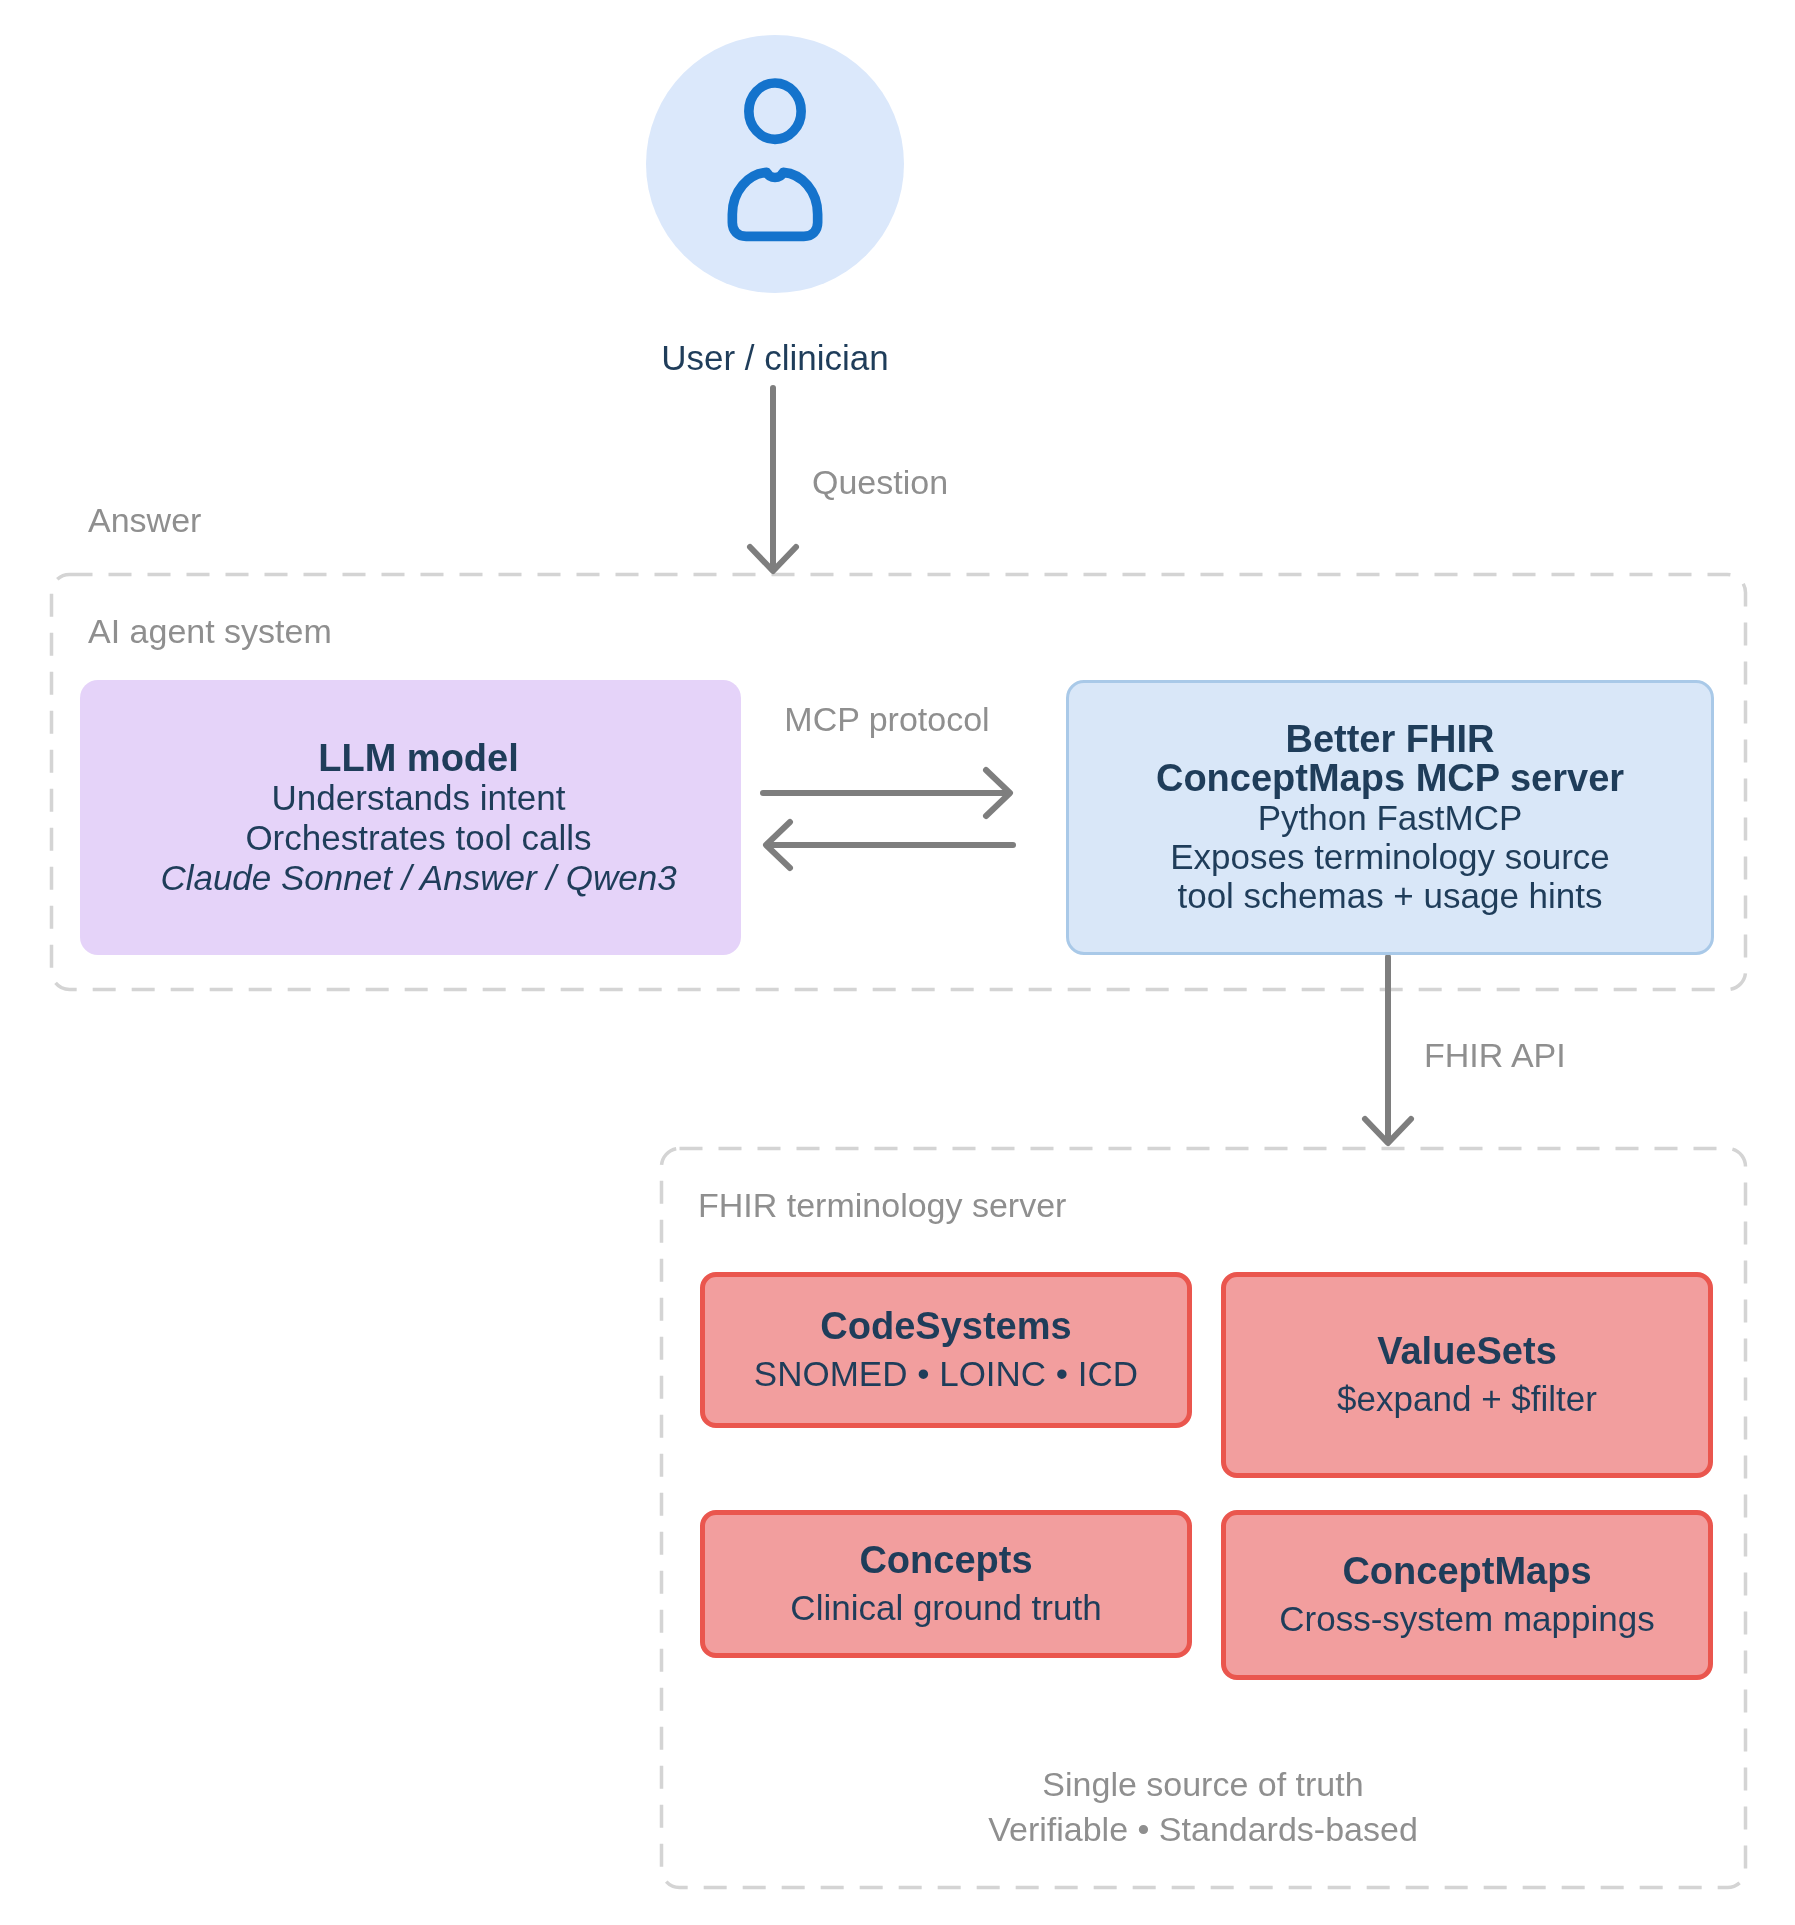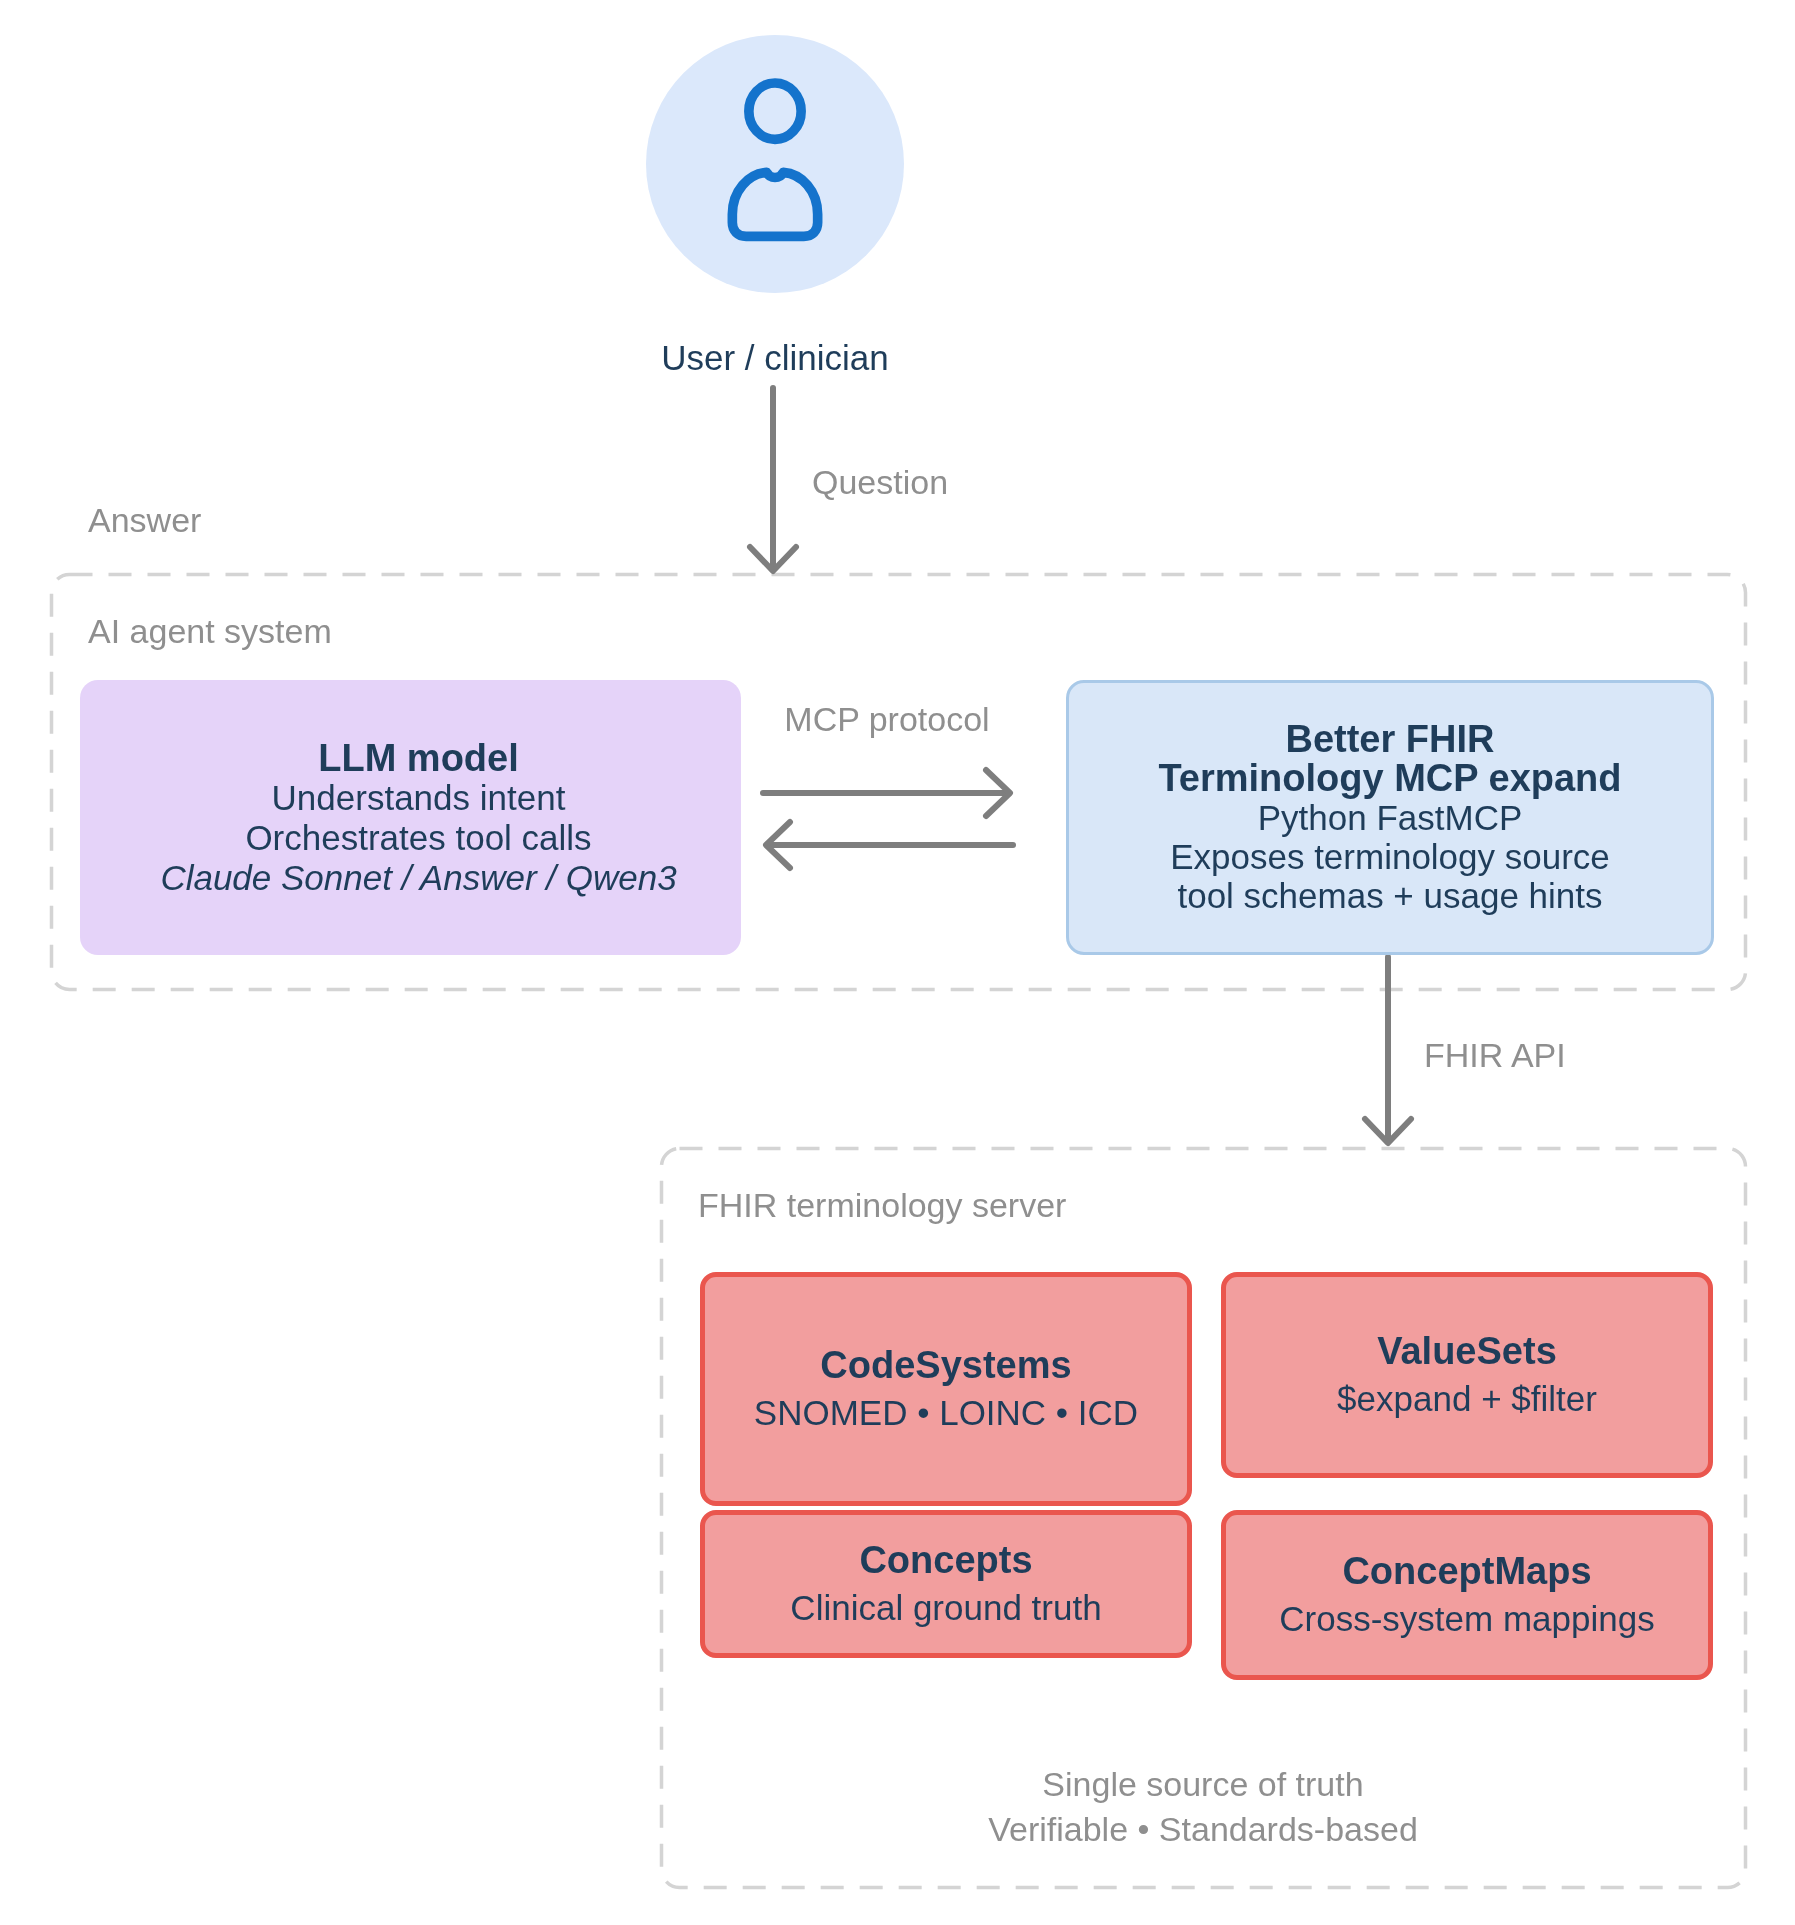--- a/index.html
+++ b/index.html
@@ -86,21 +86,21 @@
     flex-direction: column;
     align-items: center;
     justify-content: center;
     text-align: center;
     color: #1F3D5A;
     font-size: 35px;
     line-height: 48px;
     z-index: 2;
   }
   .card .card-title { font-weight: bold; font-size: 38px; }
-  .card-codesystems { left: 700px;  top: 1272px; width: 492px; height: 234px; }
+  .card-codesystems { left: 700px;  top: 1272px; width: 492px; height: 156px; }
   .card-valuesets   { left: 1221px; top: 1272px; width: 492px; height: 206px; }
   .card-concepts    { left: 700px;  top: 1510px; width: 492px; height: 148px; }
   .card-conceptmaps { left: 1221px; top: 1510px; width: 492px; height: 170px; }
 
   .footer-note {
     left: 660px; top: 1762px; width: 1086px;
     text-align: center;
     font-size: 34px;
     line-height: 45px;
     color: #8F8F8F;
@@ -157,21 +157,21 @@
 
   <div class="abs node-box llm-box">
     <div class="box-title">LLM model</div>
     <div>Understands intent</div>
     <div>Orchestrates tool calls</div>
     <div class="italic">Claude Sonnet / Answer / Qwen3</div>
   </div>
 
   <div class="abs node-box server-box">
     <div class="box-title">Better FHIR</div>
-    <div class="box-title">Terminology MCP expand</div>
+    <div class="box-title">ConceptMaps MCP server</div>
     <div>Python FastMCP</div>
     <div>Exposes terminology source</div>
     <div>tool schemas + usage hints</div>
   </div>
 
   <div class="abs flow-label" style="left:698px; top:1186px;">FHIR terminology server</div>
 
   <div class="abs card card-codesystems">
     <div class="card-title">CodeSystems</div>
     <div>SNOMED • LOINC • ICD</div>

